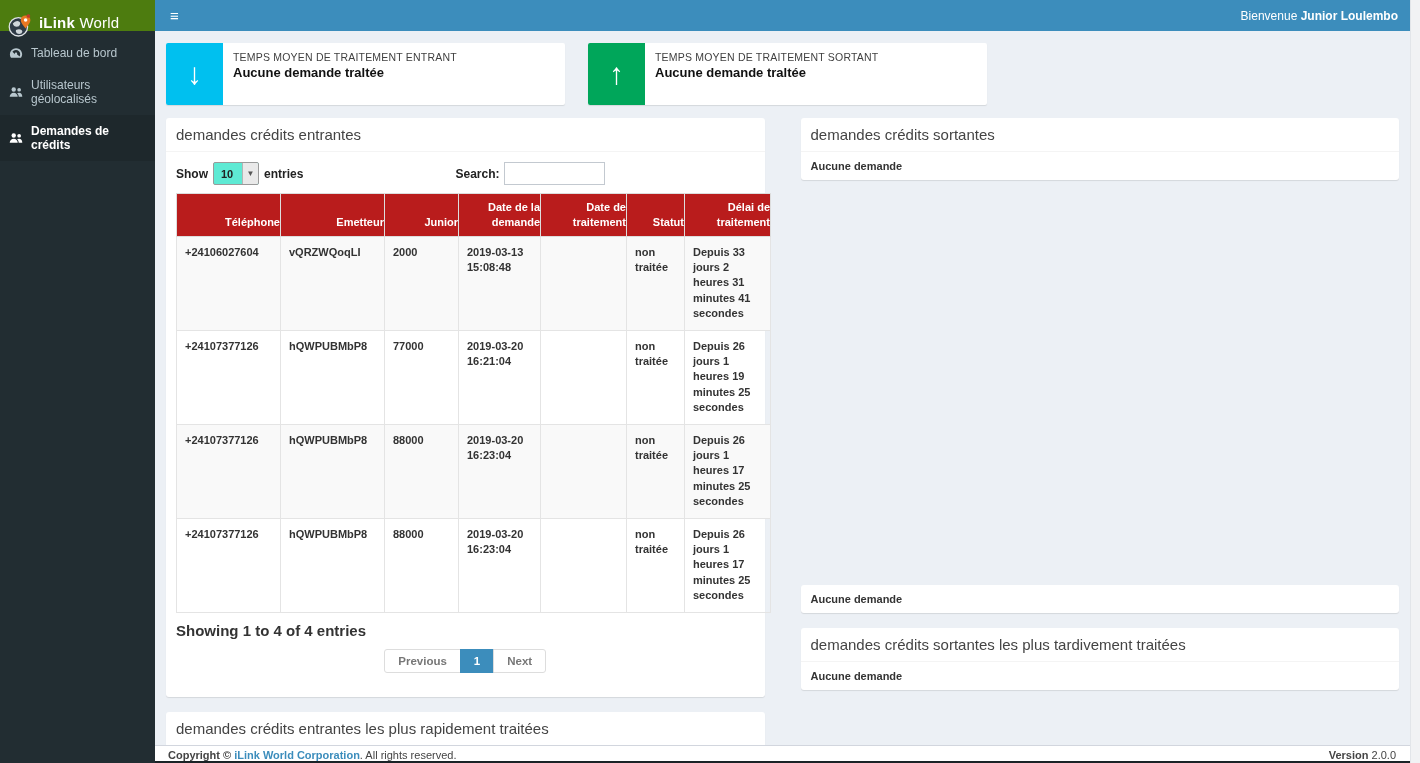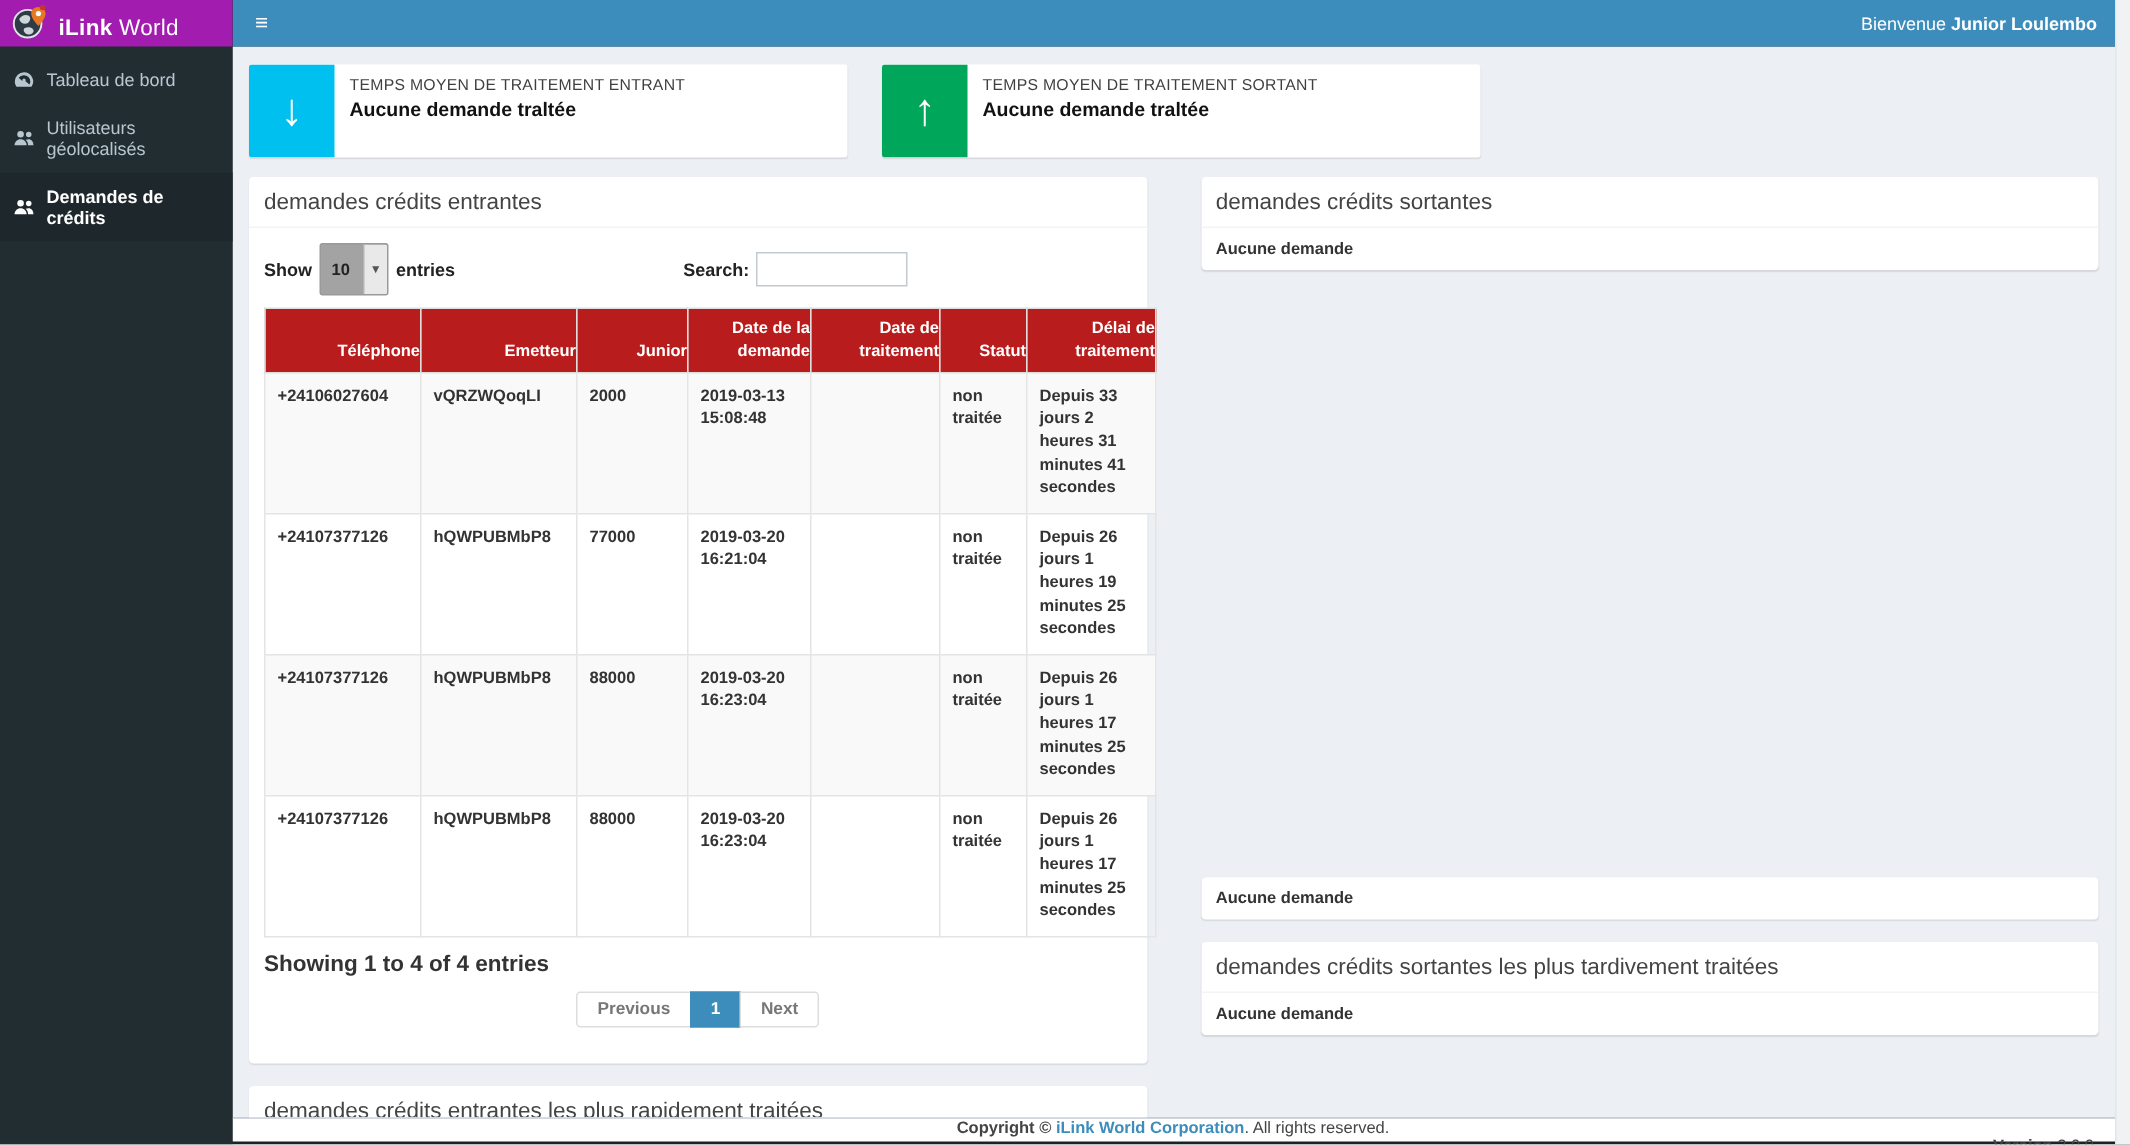--- a/index.html
+++ b/index.html
@@ -3,21 +3,21 @@
 <meta charset="utf-8">
 <style>
   * { margin:0; padding:0; box-sizing:border-box; }
   html,body { width:1420px; height:763px; overflow:hidden; }
   body { font-family:"Liberation Sans","DejaVu Sans",sans-serif; font-size:12px; color:#333; }
 
   .app { position:relative; width:1420px; height:763px; background:#1a2226; overflow:hidden; }
 
   
   .sidebar { position:absolute; left:0; top:0; width:155px; height:763px; background:#222d32; z-index:3; }
-  .logo { height:31px; background:#a21caf; display:flex; align-items:flex-end; padding:4px 8px; gap:7px; cursor:pointer; }
+  .logo { height:31px; background:#4d7c0f; display:flex; align-items:flex-start; padding:14px 8px; gap:7px; cursor:pointer; }
   .logo svg { width:24px; height:24px; flex:0 0 auto; }
   .brand-text { color:#fff; font-size:15px; white-space:nowrap; letter-spacing:.2px; }
   .brand-text b { font-weight:700; }
   .menu { padding-top:6px; }
   .menu-item { display:flex; align-items:center; gap:8px; padding:9px 10px 9px 9px; color:#b8c7ce; cursor:pointer; font-size:12px; }
   .menu-item svg { width:14px; height:12px; fill:currentColor; flex:0 0 auto; }
   .menu-item.active { background:#1e282c; color:#fff; font-weight:700; }
 
   
   .navbar { position:absolute; left:155px; top:0; width:1255px; height:31px; background:#3c8dbc; display:flex; align-items:center; z-index:2; }
@@ -47,41 +47,41 @@
   .panel:last-child { margin-bottom:0; }
   .panel-header { padding:8px 10px; border-bottom:1px solid #f4f4f4; }
   .panel-title { font-size:15px; color:#444; font-weight:400; }
   .panel-body { padding:8px 10px; }
   .empty-msg { font-size:11px; font-weight:700; color:#333; }
 
   
   .dt-body { padding:10px; }
   .dt-controls { display:flex; align-items:center; margin-bottom:8px; }
   .show-group { display:flex; align-items:center; gap:5px; font-size:12px; font-weight:600; color:#222; }
-  .select { display:flex; align-items:stretch; width:46px; height:35px; border:1px solid #9a9a9a; border-radius:2px; background:#a3a3a3; cursor:pointer; overflow:hidden; }
+  .select { display:flex; align-items:stretch; width:46px; height:23px; border:1px solid #9a9a9a; border-radius:2px; background:#5eead4; cursor:pointer; overflow:hidden; }
   .select-value { flex:1; display:flex; align-items:center; padding-left:7px; font-size:11px; font-weight:600; }
   .select-arrow { width:16px; background:#e9e9e9; border-left:1px solid #b5b5b5; display:flex; align-items:center; justify-content:center; font-size:8px; color:#555; }
   .search-group { margin-left:auto; margin-right:150px; display:flex; align-items:center; gap:4px; font-size:12px; font-weight:700; color:#222; }
   .search-input { width:101px; height:23px; border:1px solid #c3c9d0; background:#fff; font-size:11px; padding:0 5px; outline:none; }
 
   table.dt { border-collapse:collapse; table-layout:fixed; width:594px; font-size:11px; }
   table.dt th { background:#b91c1c; color:#fff; font-weight:700; text-align:right; vertical-align:bottom; padding:6px 0; border:1px solid #ddd; line-height:1.35; }
   table.dt td { padding:8px; border:1px solid #e4e4e4; vertical-align:top; font-weight:600; color:#333; line-height:1.4; word-wrap:break-word; }
   table.dt tbody tr { height:68px; }
   table.dt tbody tr:nth-child(odd) { background:#f9f9f9; }
 
   .dt-summary { margin-top:9px; font-size:15px; font-weight:600; color:#333; }
   .pagination { display:flex; justify-content:center; margin-top:10px; margin-bottom:14px; }
   .page-btn { padding:5px 13px; border:1px solid #ddd; background:#fff; color:#777; font-size:11.5px; font-weight:600; cursor:pointer; margin-left:-1px; }
   .page-btn:first-child { border-radius:3px 0 0 3px; margin-left:0; }
   .page-btn:last-child { border-radius:0 3px 3px 0; }
   .page-btn.active { background:#3c8dbc; border-color:#3c8dbc; color:#fff; }
 
   
-  .footer { position:absolute; left:155px; top:745px; width:1255px; height:16px; background:#fff; border-top:1px solid #d2d6de; display:flex; align-items:center; font-size:11px; color:#444; padding:0 14px 0 13px; z-index:2;flex-direction:column; }
+  .footer { position:absolute; left:155px; top:745px; width:1255px; height:16px; background:#fff; border-top:1px solid #d2d6de; display:flex; align-items:flex-end; font-size:11px; color:#444; padding:0 14px 0 13px; z-index:2; }
   .footer .c-bold { font-weight:700; }
   .footer a { color:#3c8dbc; font-weight:700; text-decoration:none; cursor:pointer; }
   .footer .right { margin-left:auto; }
   .footer .right b { font-weight:700; }
 </style>
 </head>
 <body>
 
 <div class="app">
 

